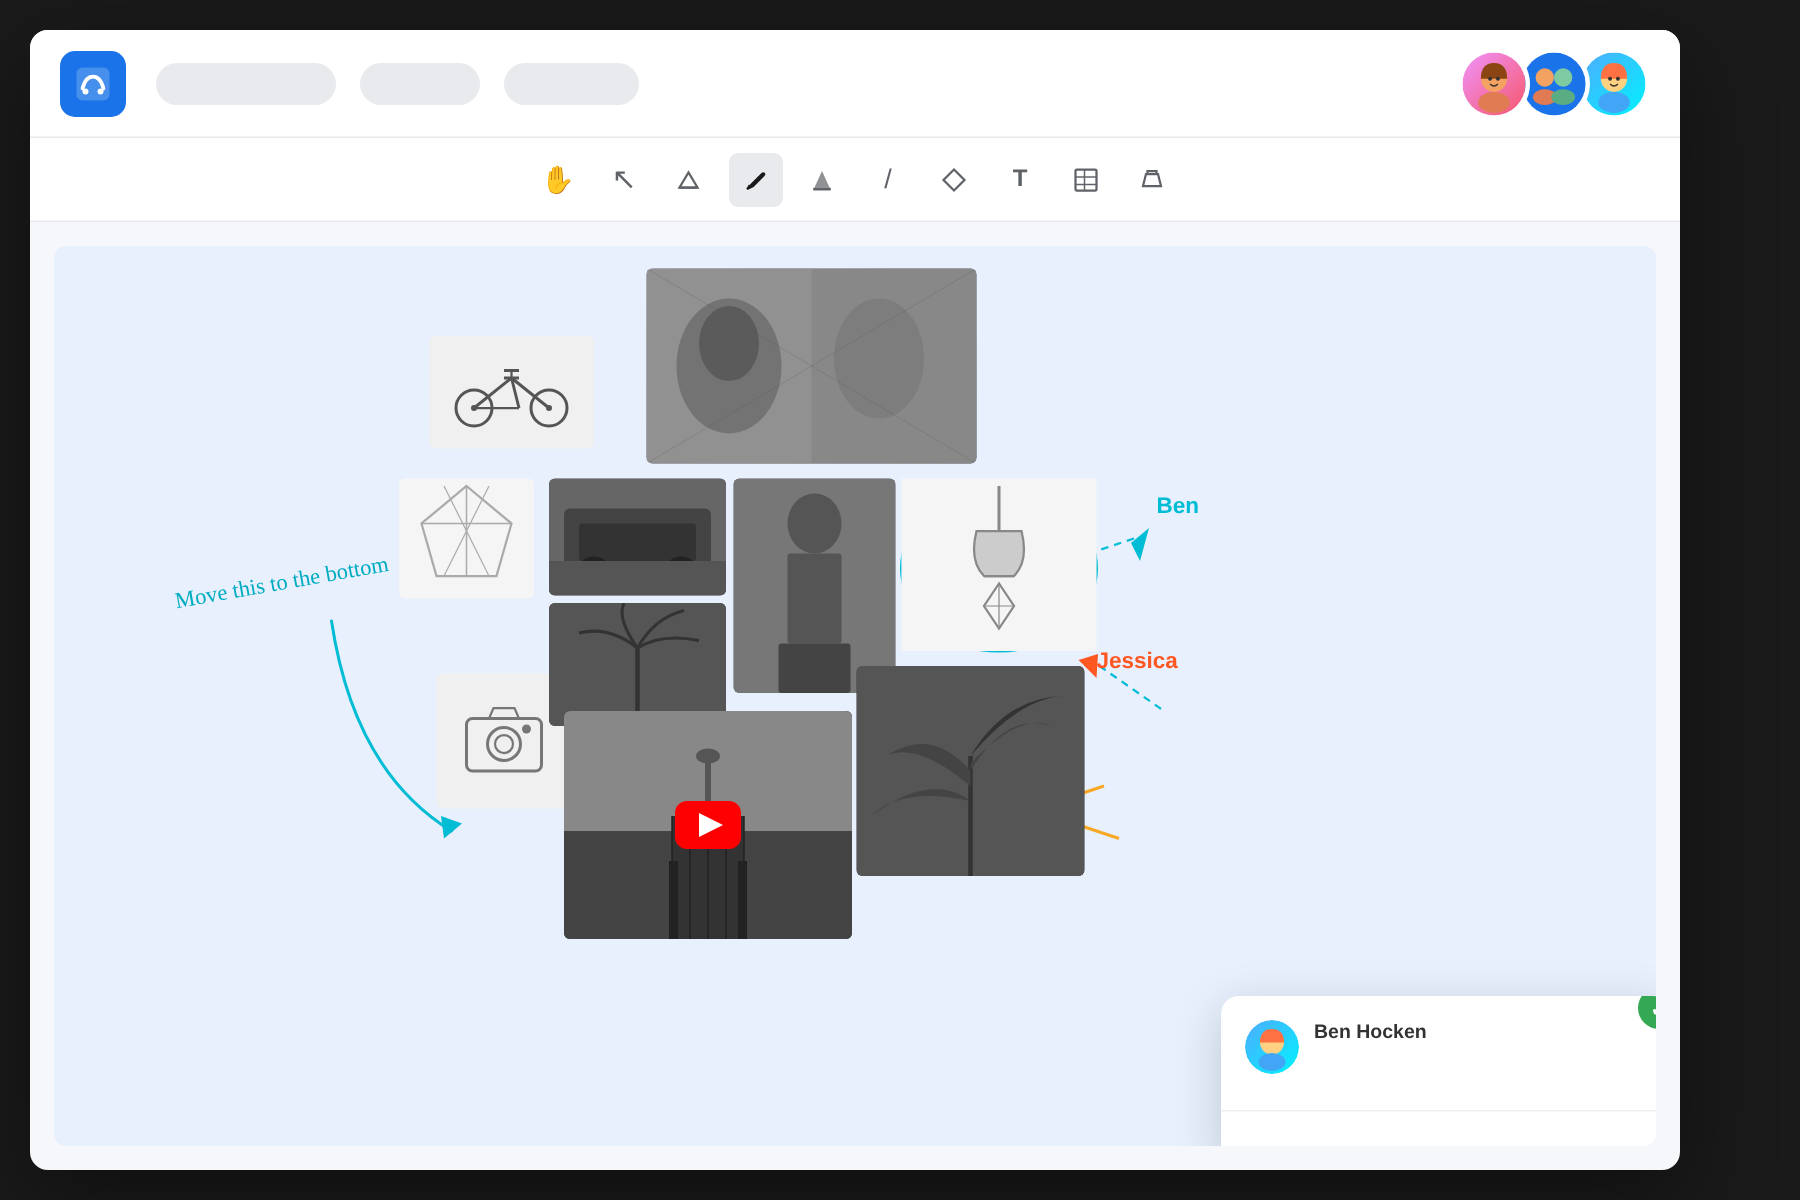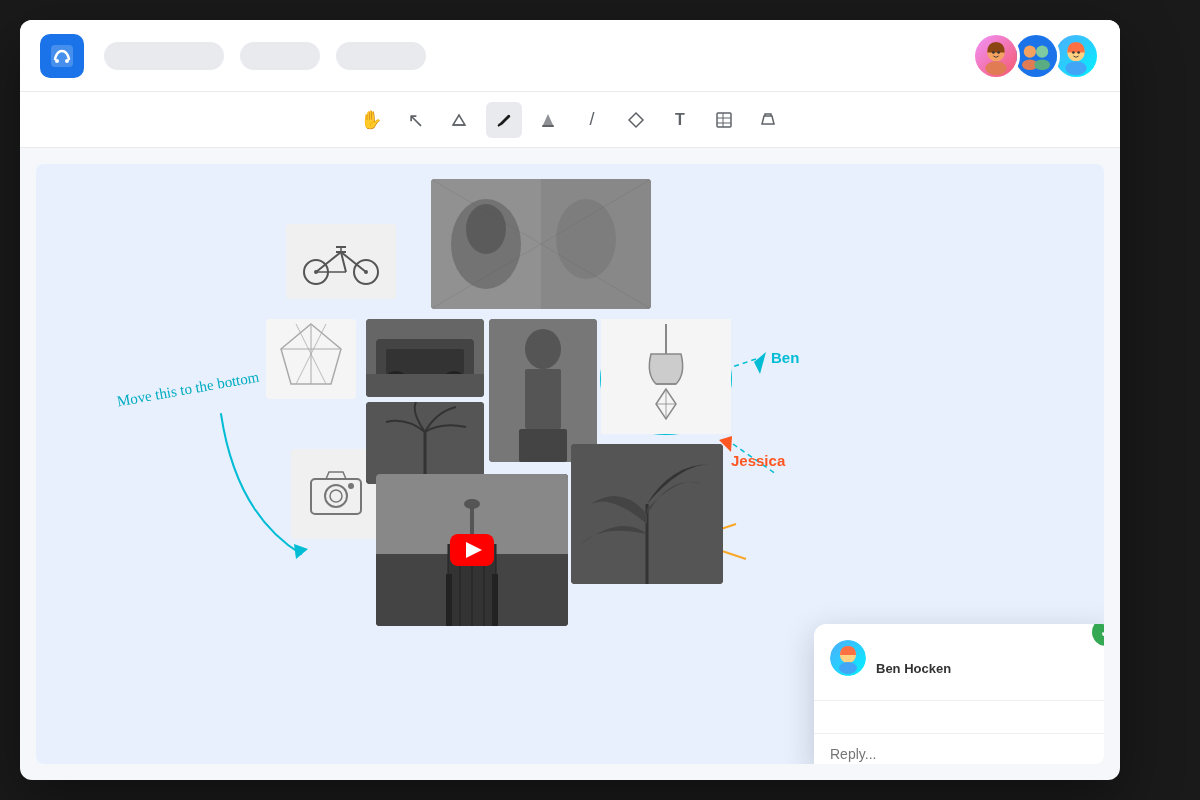--- a/index.html
+++ b/index.html
@@ -195,21 +195,20 @@
       pointer-events: none;
     }
 
     
     .cursor-label {
       position: absolute;
       display: flex;
       align-items: center;
       gap: 6px;
       pointer-events: none;
-      margin-top: 20px;
     }
     .label-text {
       font-family: -apple-system, sans-serif;
       font-weight: 700;
       font-size: 15px;
     }
 
     
     .comment-panel {
       position: absolute;
@@ -239,21 +238,21 @@
       font-size: 14px;
       font-weight: 700;
     }
 
     .comment-item {
       padding: 16px;
       border-bottom: 1px solid #f0f0f0;
     }
     .comment-user {
       display: flex;
-      align-items: flex-end;
+      align-items: flex-start;
       gap: 10px;
       margin-bottom: 8px;
     }
     .comment-avatar {
       width: 36px; height: 36px;
       border-radius: 50%;
       overflow: hidden;
       flex-shrink: 0;
     }
     .comment-name {
@@ -575,19 +574,16 @@
               </svg>
             </div>
           </div>
           <span class="comment-name">Ben Hocken</span>
         </div>
       </div>
 
       <div class="comment-item">
       </div>
 
-      <div class="comment-reply">
-        <input type="text" class="reply-input" placeholder="Reply..." style="">
-      </div>
     </div>
 
   </div>
 </div>
 
 </body></html>

